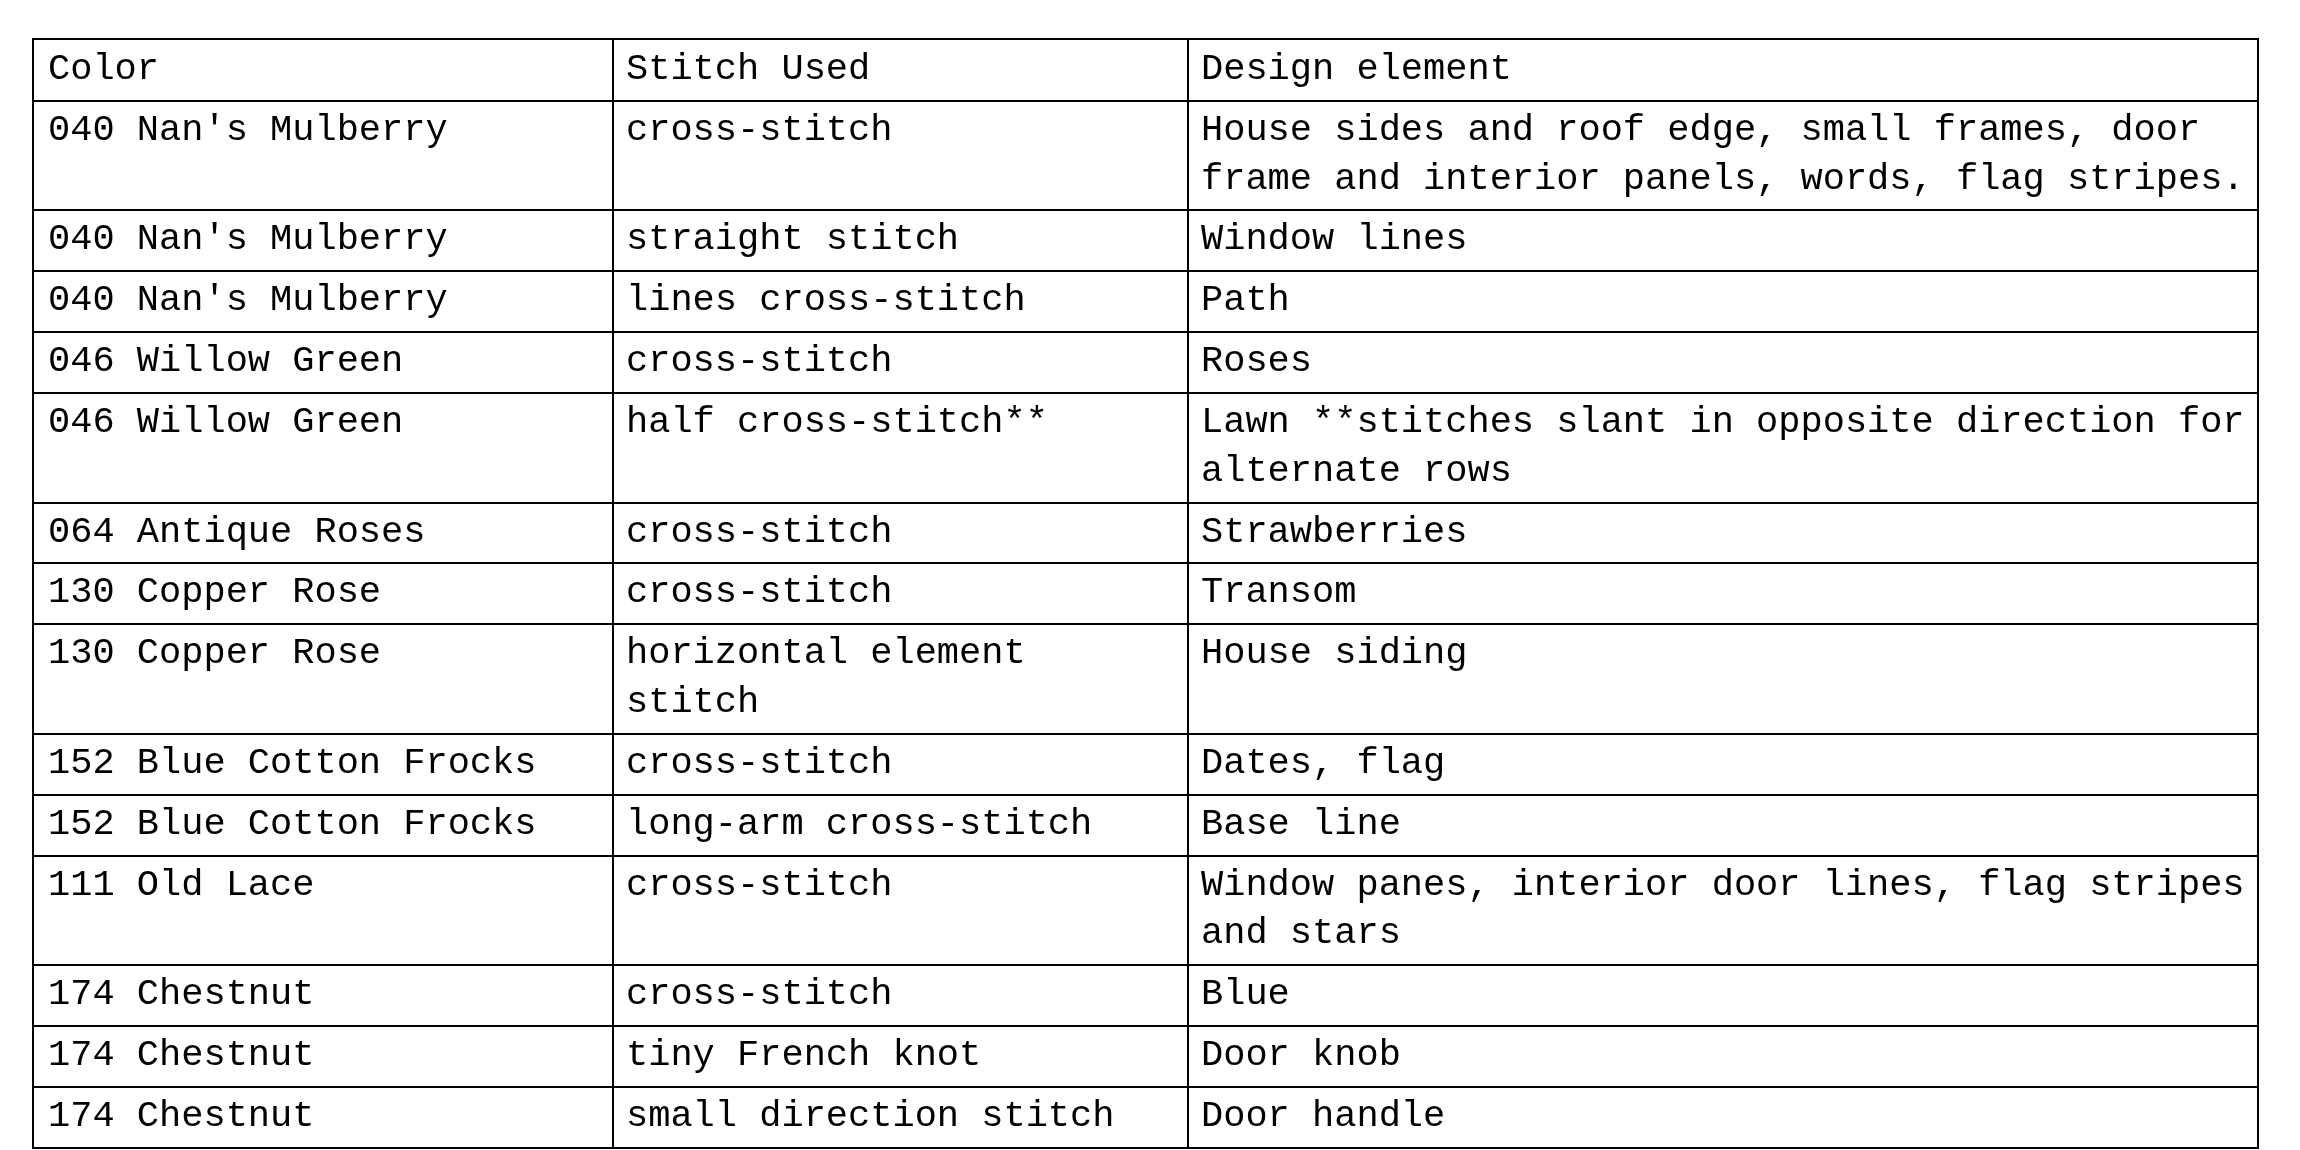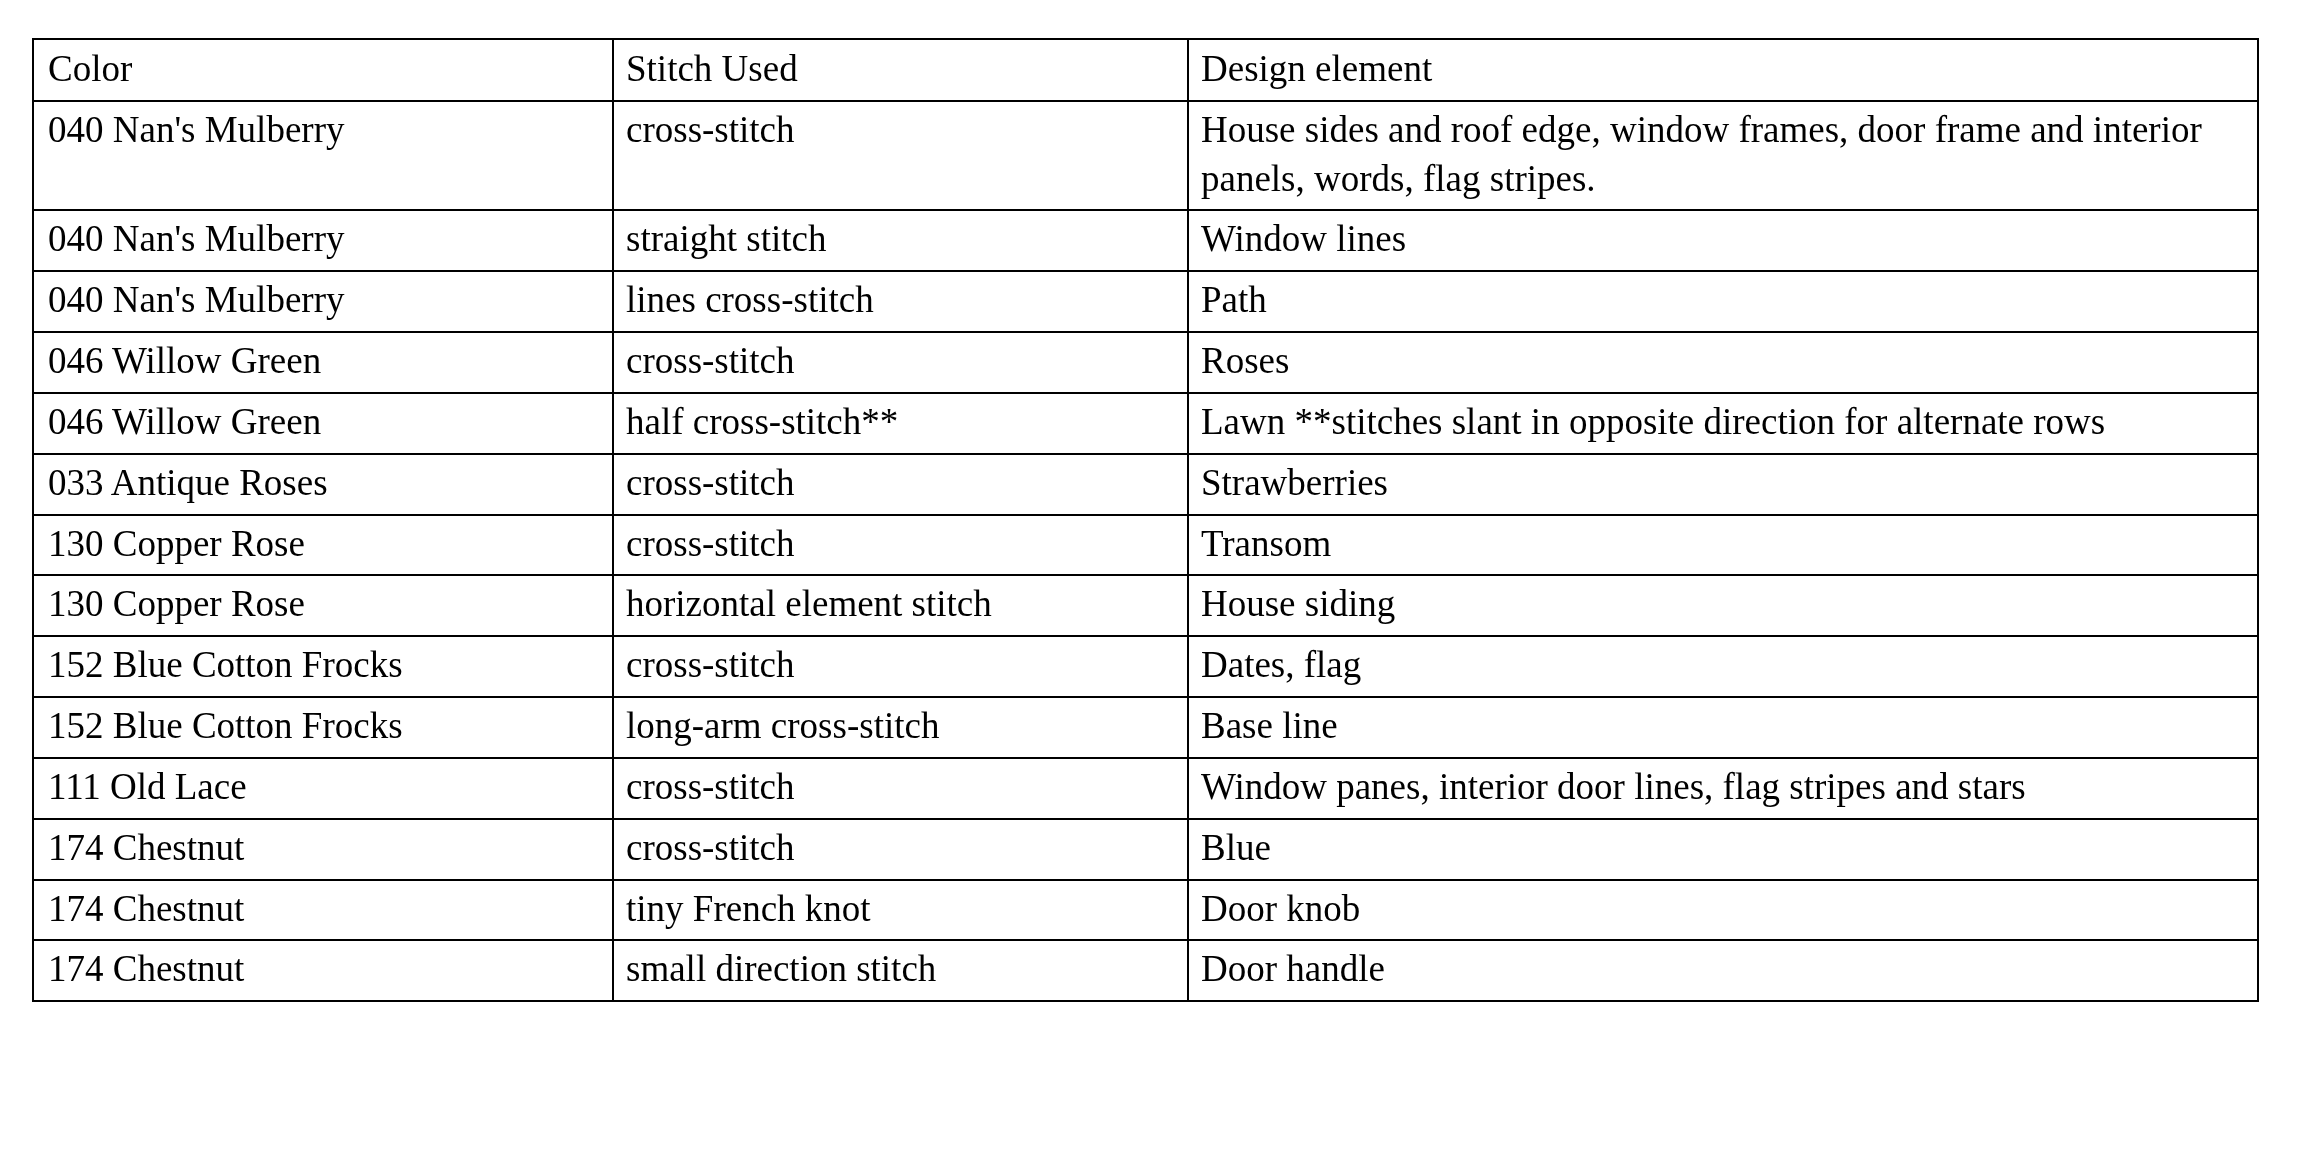--- a/index.html
+++ b/index.html
@@ -32,21 +32,21 @@
   table.stitch-table col.c-element { width: 1070px; }
   table.stitch-table th,
   table.stitch-table td {
     border: 2px solid #000000;
     font-weight: normal;
     font-size: 37px;
     line-height: 1.32;
     text-align: left;
     vertical-align: top;
     padding: 4px 10px 6px 12px;
-    font-family: Liberation Serif, serif;
+    font-family: Liberation Mono, monospace;
     white-space: normal;
   }
   table.stitch-table th {
     padding-top: 5px;
   }
   table.stitch-table td:first-child,
   table.stitch-table th:first-child {
     padding-left: 14px;
   }
 </style>
@@ -64,21 +64,21 @@
       <tr>
         <th>Color</th>
         <th>Stitch Used</th>
         <th>Design element</th>
       </tr>
     </thead>
     <tbody>
       <tr>
         <td>040 Nan's Mulberry</td>
         <td>cross-stitch</td>
-        <td>House sides and roof edge, window frames, door frame and interior panels, words, flag stripes.</td>
+        <td>House sides and roof edge, small frames, door frame and interior panels, words, flag stripes.</td>
       </tr>
       <tr>
         <td>040 Nan's Mulberry</td>
         <td>straight stitch</td>
         <td>Window lines</td>
       </tr>
       <tr>
         <td>040 Nan's Mulberry</td>
         <td>lines cross-stitch</td>
         <td>Path</td>
@@ -87,21 +87,21 @@
         <td>046 Willow Green</td>
         <td>cross-stitch</td>
         <td>Roses</td>
       </tr>
       <tr>
         <td>046 Willow Green</td>
         <td>half cross-stitch**</td>
         <td>Lawn  **stitches slant in opposite direction for alternate rows</td>
       </tr>
       <tr>
-        <td>033 Antique Roses</td>
+        <td>064 Antique Roses</td>
         <td>cross-stitch</td>
         <td>Strawberries</td>
       </tr>
       <tr>
         <td>130 Copper Rose</td>
         <td>cross-stitch</td>
         <td>Transom</td>
       </tr>
       <tr>
         <td>130 Copper Rose</td>

